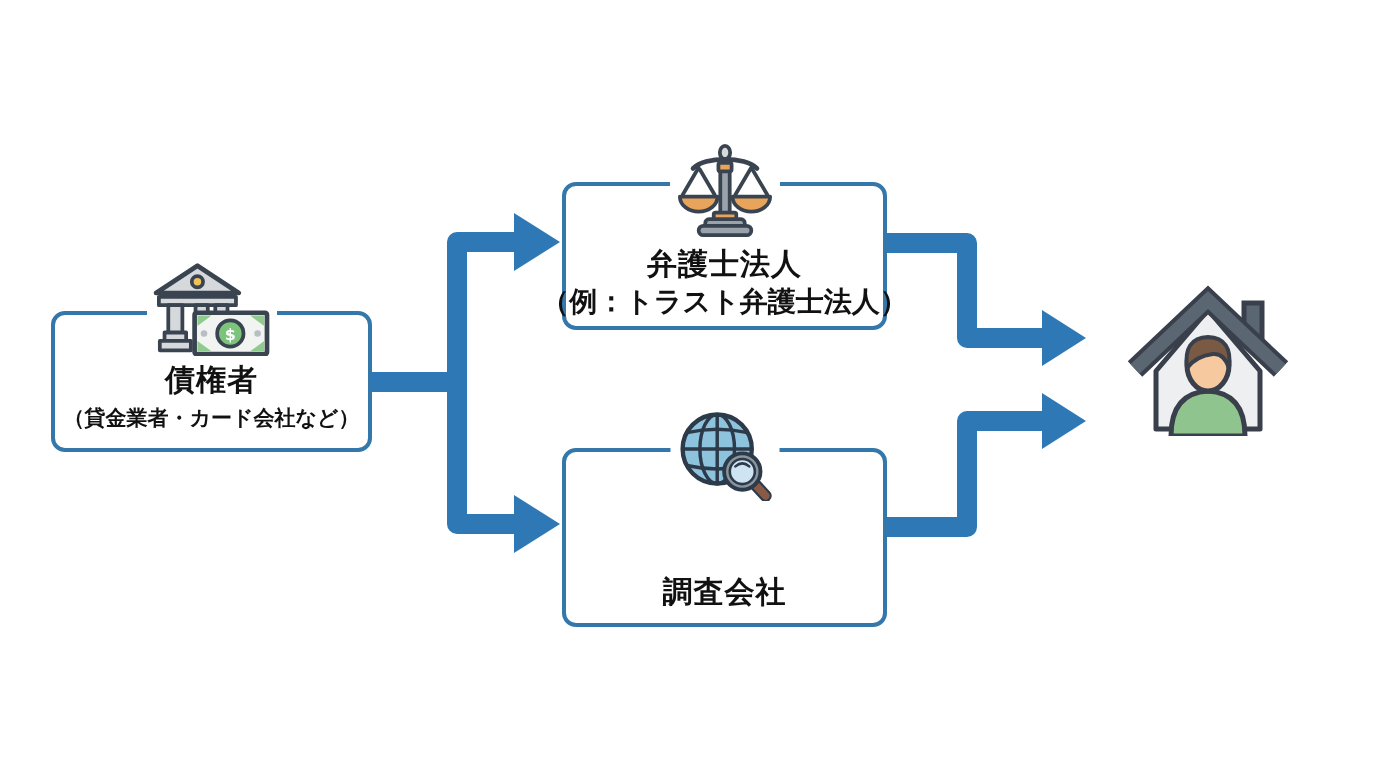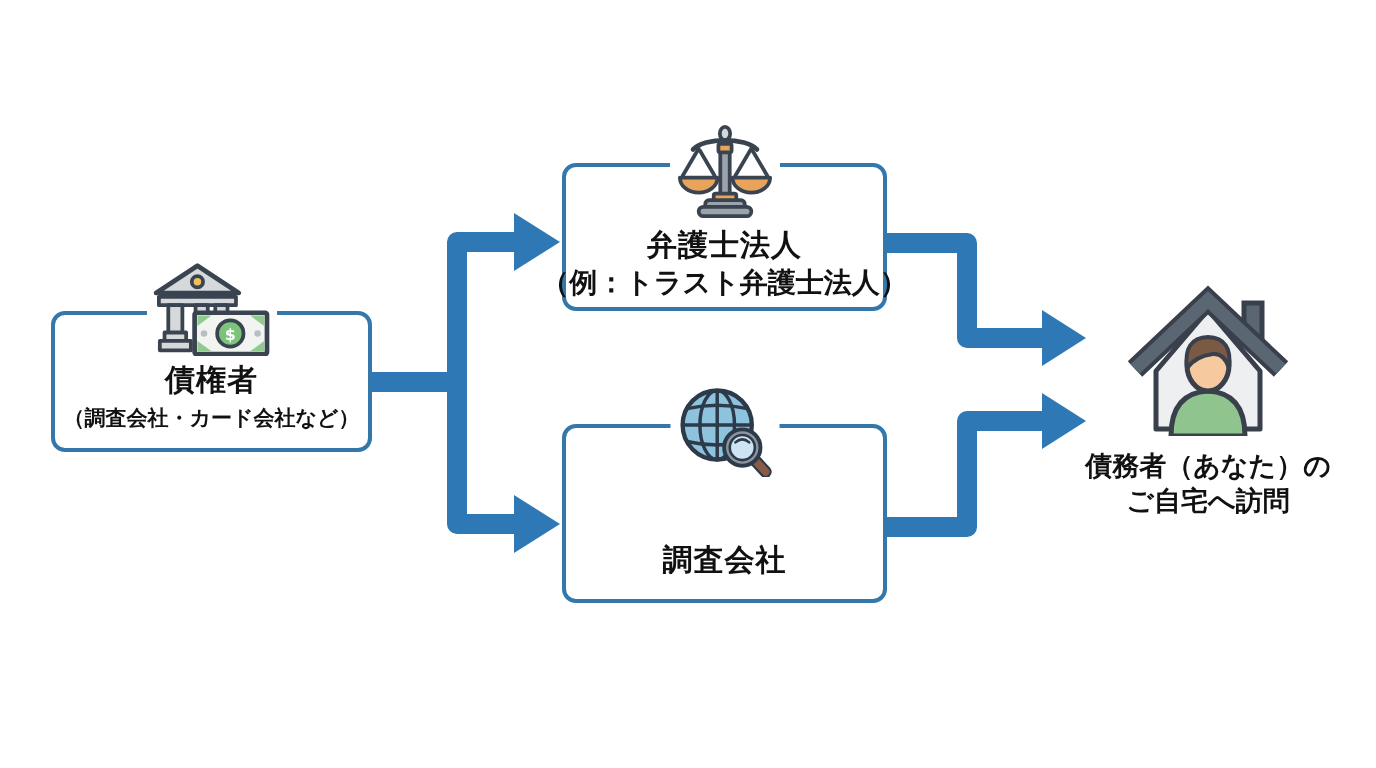--- a/index.html
+++ b/index.html
@@ -25,22 +25,22 @@
     border: 4px solid #3478ab;
     border-radius: 14px;
     display: flex;
     flex-direction: column;
     justify-content: flex-end;
     align-items: center;
     text-align: center;
     z-index: 1;
   }
   .node-creditor     { left: 51px;  top: 311px; width: 321px; height: 141px; padding-bottom: 17px; }
-  .node-lawyer       { left: 562px; top: 163px; width: 325px; height: 148px; padding-bottom: 11px; }
-  .node-investigator { left: 562px; top: 424px; width: 325px; height: 179px; padding-bottom: 14px; }
+  .node-lawyer       { left: 562px; top: 182px; width: 325px; height: 148px; padding-bottom: 11px; }
+  .node-investigator { left: 562px; top: 448px; width: 325px; height: 179px; padding-bottom: 6px; }
 
   .node-title {
     font-size: 30px;
     line-height: 34px;
     font-weight: 800;
     letter-spacing: 1px;
     margin-bottom: 8px;
     white-space: nowrap;
   }
   .node-sub {
@@ -129,21 +129,21 @@
             <polygon points="118,95 103,95 118,84"></polygon>
           </g>
           <circle cx="82" cy="76" r="14" fill="#7cc47c" stroke-width="4"></circle>
           <circle cx="54" cy="76" r="3.5" fill="#b9bec2" stroke="none"></circle>
           <circle cx="111" cy="76" r="3.5" fill="#b9bec2" stroke="none"></circle>
         </g>
         <text x="82" y="77" text-anchor="middle" dominant-baseline="central" font-family="DejaVu Sans, sans-serif" font-size="17" font-weight="bold" fill="#ffffff">$</text>
       </svg>
     </div>
     <div class="node-title">債権者</div>
-    <div class="node-sub">（調査会社・カード会社など）</div>
+    <div class="node-sub">（貸金業者・カード会社など）</div>
   </div>
 
   <div class="node node-lawyer">
     <div class="node-icon icon-scales">
       <svg width="98" height="94" viewBox="0 0 104 100" xmlns="http://www.w3.org/2000/svg">
         <g stroke="#3a4450" stroke-linejoin="round" stroke-linecap="round">
           <rect x="47" y="14" width="10" height="62" rx="3" fill="#9aa3ab" stroke-width="4"></rect>
           <ellipse cx="52" cy="9" rx="5.5" ry="7" fill="#d5d9dc" stroke-width="4"></ellipse>
           <path d="M 18 26 C 30 13, 74 13, 86 26" fill="none" stroke-width="5"></path>
           <path d="M 24 25 L 7 54 M 24 25 L 41 54" fill="none" stroke-width="4"></path>
@@ -196,19 +196,15 @@
         <path d="M 31 88 L 83 27 L 135 88 V 146 H 31 Z" fill="#edeff0" stroke="#39404c" stroke-width="5" stroke-linejoin="round"></path>
         <g clip-path="url(#houseClip)">
           <path d="M 46 153 Q 46 110 83 108 Q 120 110 120 153 Z" fill="#8fc48f" stroke="#39404c" stroke-width="5"></path>
           <ellipse cx="83" cy="82" rx="21" ry="26" fill="#f6c99f" stroke="#39404c" stroke-width="5"></ellipse>
           <path d="M 62 85 Q 58 55 83 54 Q 108 55 104 85 Q 99 70 88 71 Q 71 73 62 85 Z" fill="#7b5a43" stroke="#39404c" stroke-width="4" stroke-linejoin="round"></path>
         </g>
         <path d="M 10 86 L 83 17 L 156 86" fill="none" stroke="#39404c" stroke-width="21"></path>
         <path d="M 10 86 L 83 17 L 156 86" fill="none" stroke="#5b6673" stroke-width="13"></path>
       </svg>
     </div>
-    <div class="dest-caption">
-      <div>債務者（あなた）の</div>
-      <div>ご自宅へ訪問</div>
-    </div>
   </div>
 
 </div>
 
 </body></html>

